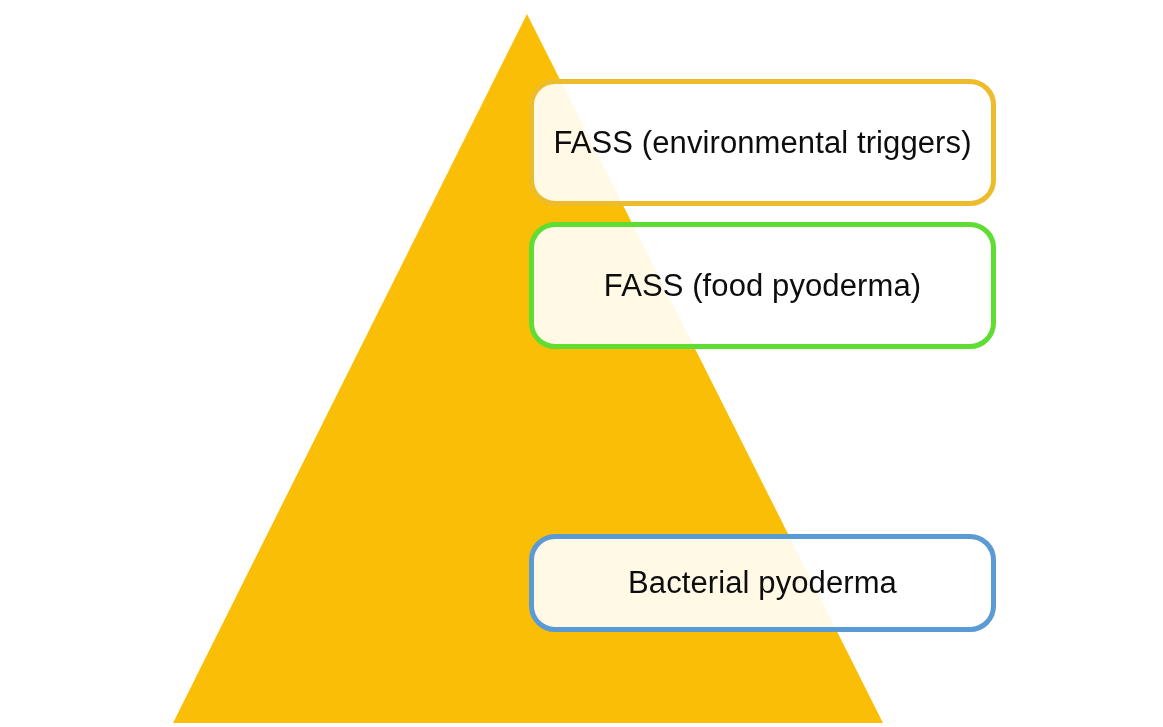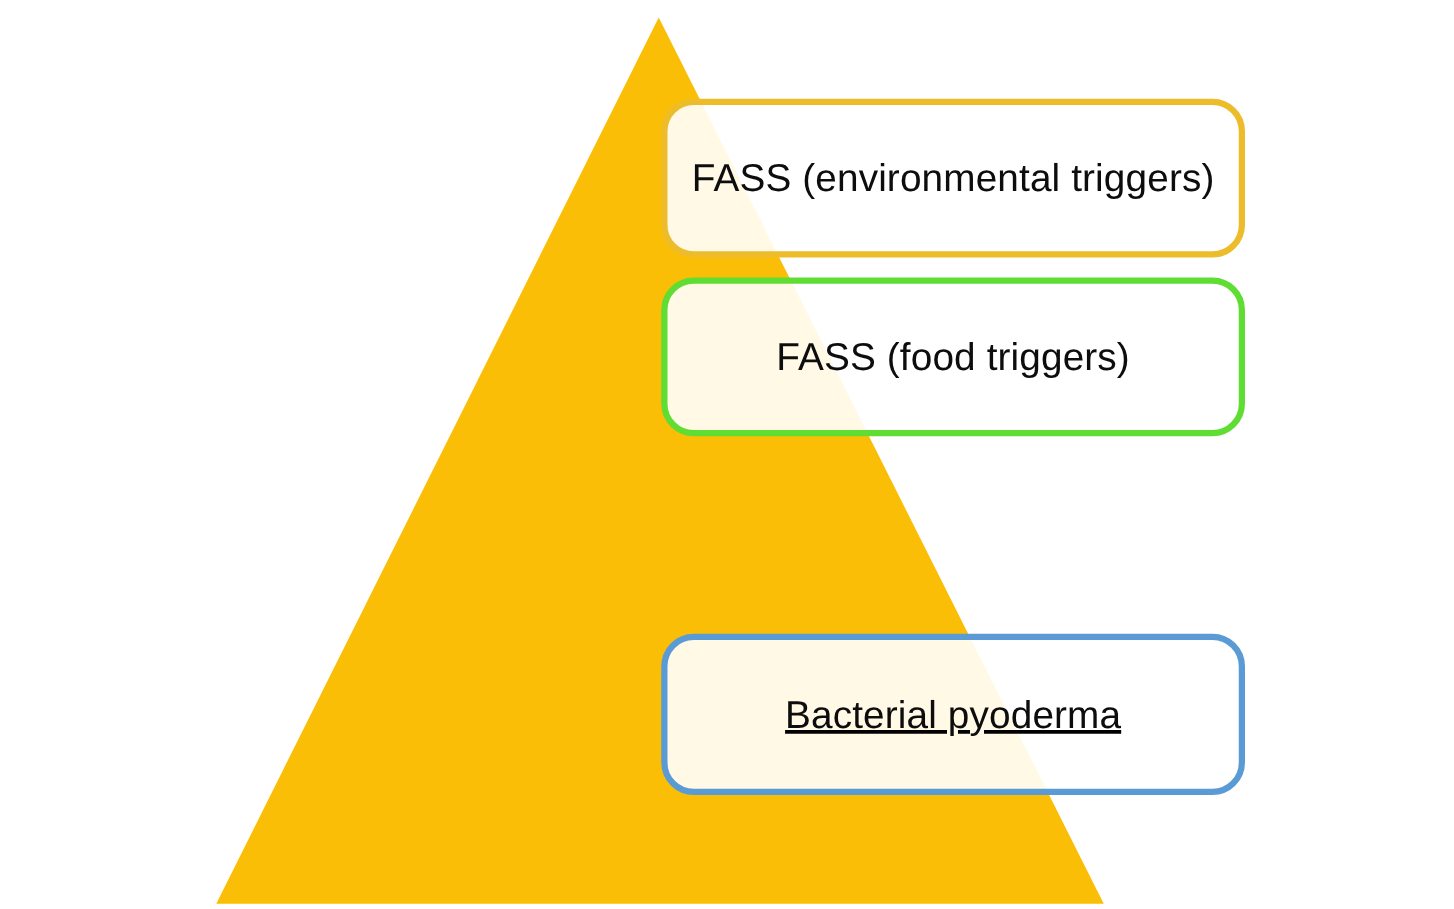--- a/index.html
+++ b/index.html
@@ -53,39 +53,39 @@
     color: #0d0d0d;
     font-size: 31px;
     line-height: 1.22;
     letter-spacing: 0.1px;
     font-weight: 400;
   }
   
   #layer-0 { left: 529px; top:  79px; width: 467px; height: 127px; justify-content: center; }
   #layer-1 { left: 529px; top: 222px; width: 467px; height: 127px; }
   #layer-2 { left: 529px; top: 363px; width: 467px; height: 128px; }
-  #layer-3 { left: 529px; top: 507px; width: 467px; height: 129px; text-decoration: underline; }
+  #layer-3 { left: 529px; top: 534px; width: 467px; height: 98px; }
 </style>
 </head>
 <body>
 
 <div id="stage" style="width: 1163px; height: 727px; background: rgb(255, 255, 255);">
 
   <svg id="pyramid-svg" viewBox="0 0 1163 727" aria-hidden="true">
     <polygon id="pyramid-polygon" points="527,14 883,723 173,723" fill="#FBBE06"></polygon>
   </svg>
 
   <div class="layer-stack">
 
     <div class="layer-box" id="layer-0" style="border-color: rgb(237, 188, 42);">
       <span class="layer-label">FASS (environmental triggers)</span>
     </div>
 
     <div class="layer-box" id="layer-1" style="border-color: rgb(95, 221, 51);">
-      <span class="layer-label">FASS (food triggers)</span>
+      <span class="layer-label">FASS (food pyoderma)</span>
     </div>
 
 
     <div class="layer-box" id="layer-3" style="border-color: rgb(91, 155, 213);">
       <span class="layer-label">Bacterial pyoderma</span>
     </div>
 
   </div>
 </div>
 

